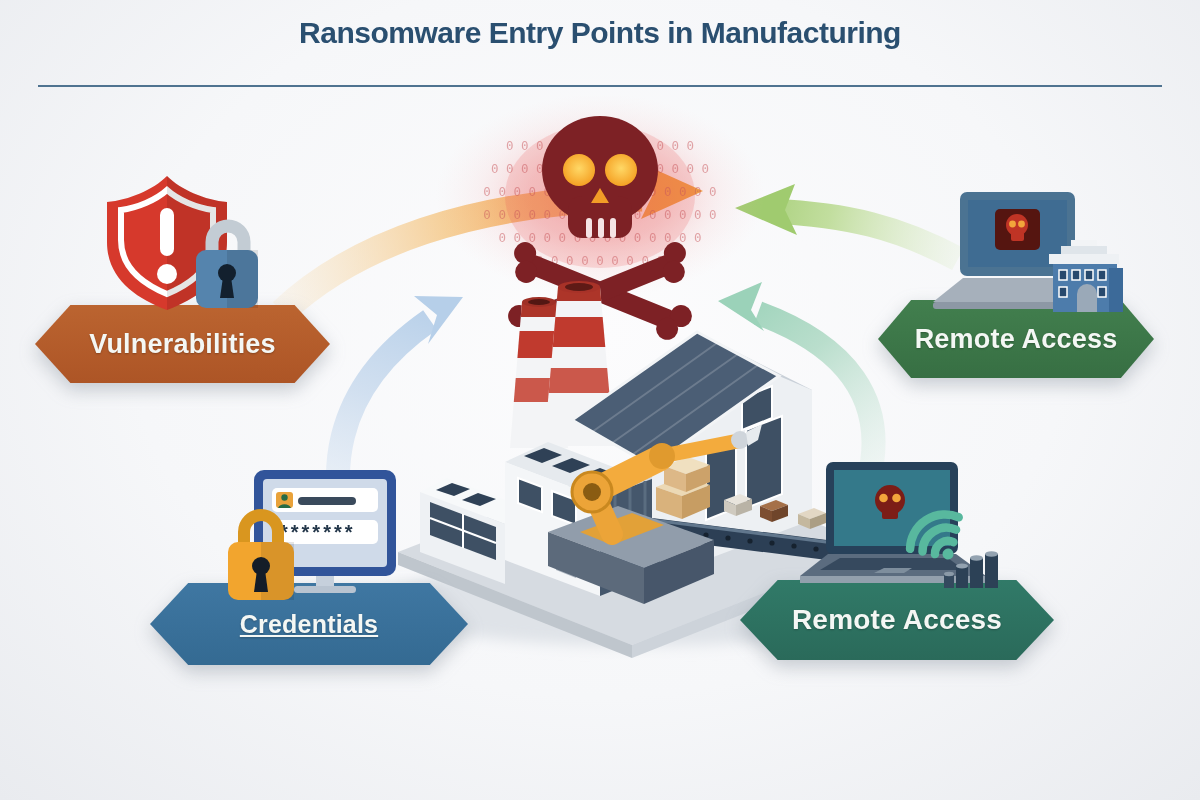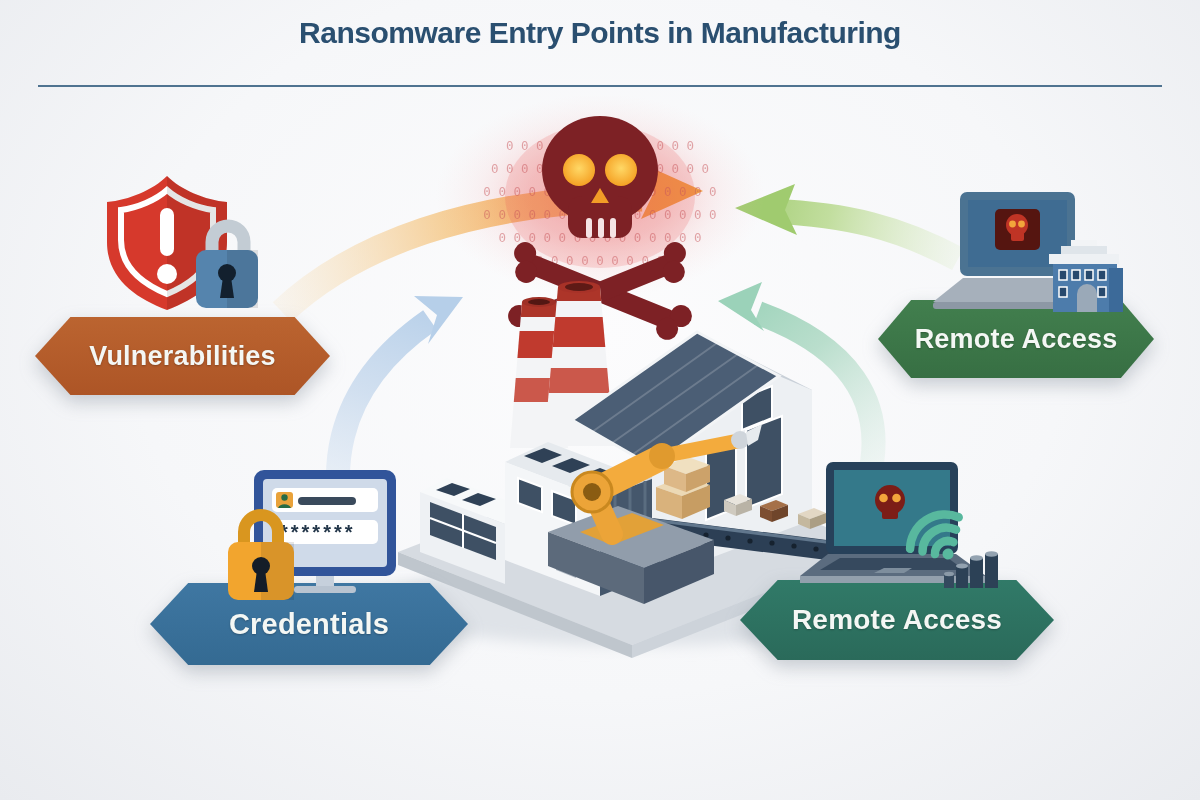--- a/index.html
+++ b/index.html
@@ -20,21 +20,21 @@
   .icon-svg{z-index:3;}
   .banner{
     position:absolute;z-index:2;display:flex;align-items:center;justify-content:center;
     color:#f4f7f4;font-weight:bold;font-size:27px;letter-spacing:0.2px;
     clip-path:polygon(0% 50%, 12% 0%, 88% 0%, 100% 50%, 88% 100%, 12% 100%);
     text-shadow:0 1px 2px rgba(0,0,0,0.25);
   }
   .banner-wrap{position:absolute;z-index:2;filter:drop-shadow(0 7px 9px rgba(110,120,135,0.35));}
   .b-vuln{background:linear-gradient(#bb6430,#ad5526);}
   .b-rat {background:linear-gradient(#427f4e,#376f43);}
-  .b-cred{background:linear-gradient(#3f77a2,#346a92);font-size:29px;}
+  .b-cred{background:linear-gradient(#3f77a2,#346a92);font-size:25px;text-decoration:underline;}
   .b-rab {background:linear-gradient(#317a68,#2a6a5a);font-size:28px;}
 </style>
 </head>
 <body>
 
 <div class="stage">
 
   <div class="page-title">Ransomware Entry Points in Manufacturing</div>
   <div class="title-rule"></div>
 
@@ -356,21 +356,21 @@
         <ellipse cx="151" cy="112" rx="5" ry="2.2" fill="#8b9aa8"></ellipse>
       <rect x="158" y="104" width="12" height="22" fill="#2c4156"></rect>
         <ellipse cx="164" cy="104" rx="6" ry="2.5" fill="#93a2b0"></ellipse>
       <rect x="172" y="96" width="13" height="30" fill="#2c4156"></rect>
         <ellipse cx="178.5" cy="96" rx="6.5" ry="2.8" fill="#93a2b0"></ellipse>
       <rect x="187" y="92" width="13" height="34" fill="#2c4156"></rect>
         <ellipse cx="193.5" cy="92" rx="6.5" ry="2.8" fill="#93a2b0"></ellipse>
     </g>
   </svg>
 
-  <div class="banner-wrap" style="left:35px;top:317px;width:295px;height:78px;">
+  <div class="banner-wrap" style="left:35px;top:305px;width:295px;height:78px;">
     <div class="banner b-vuln" style="width:295px;height:78px;">
       <span>Vulnerabilities</span>
     </div>
   </div>
   <div class="banner-wrap" style="left:878px;top:300px;width:276px;height:78px;">
     <div class="banner b-rat" style="width:276px;height:78px;">
       <span>Remote Access</span>
     </div>
   </div>
   <div class="banner-wrap" style="left:150px;top:583px;width:318px;height:82px;">

